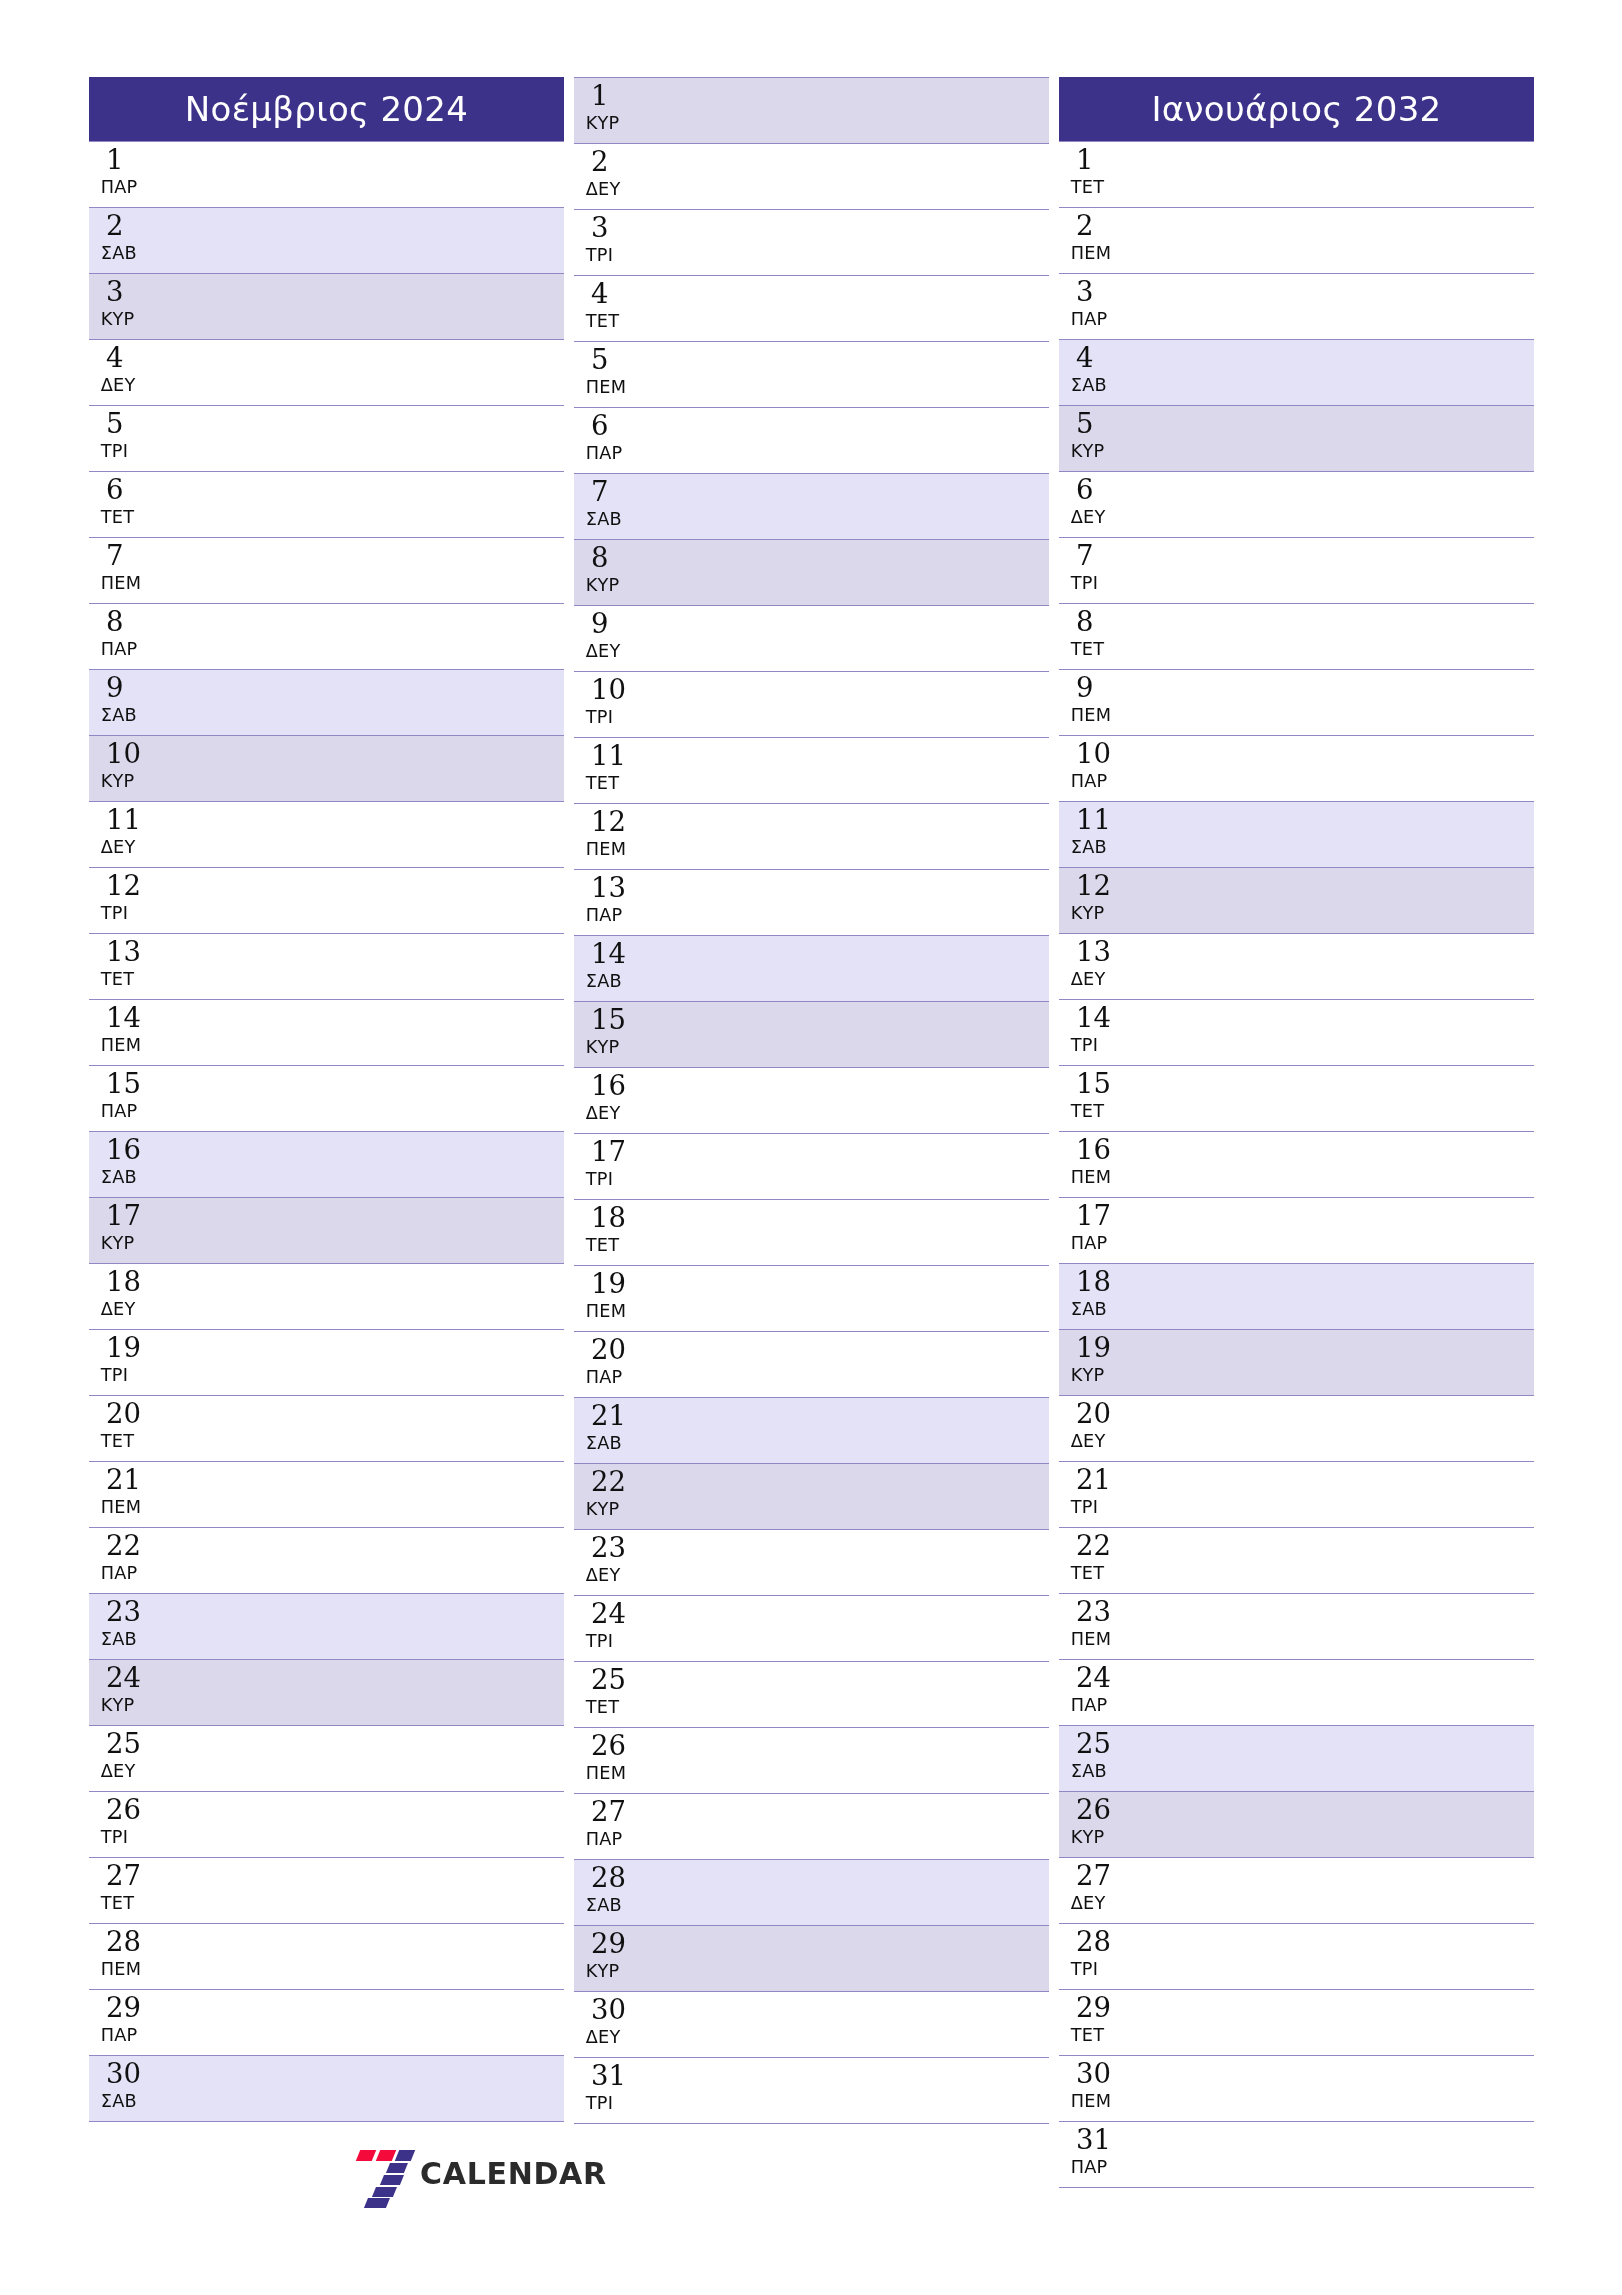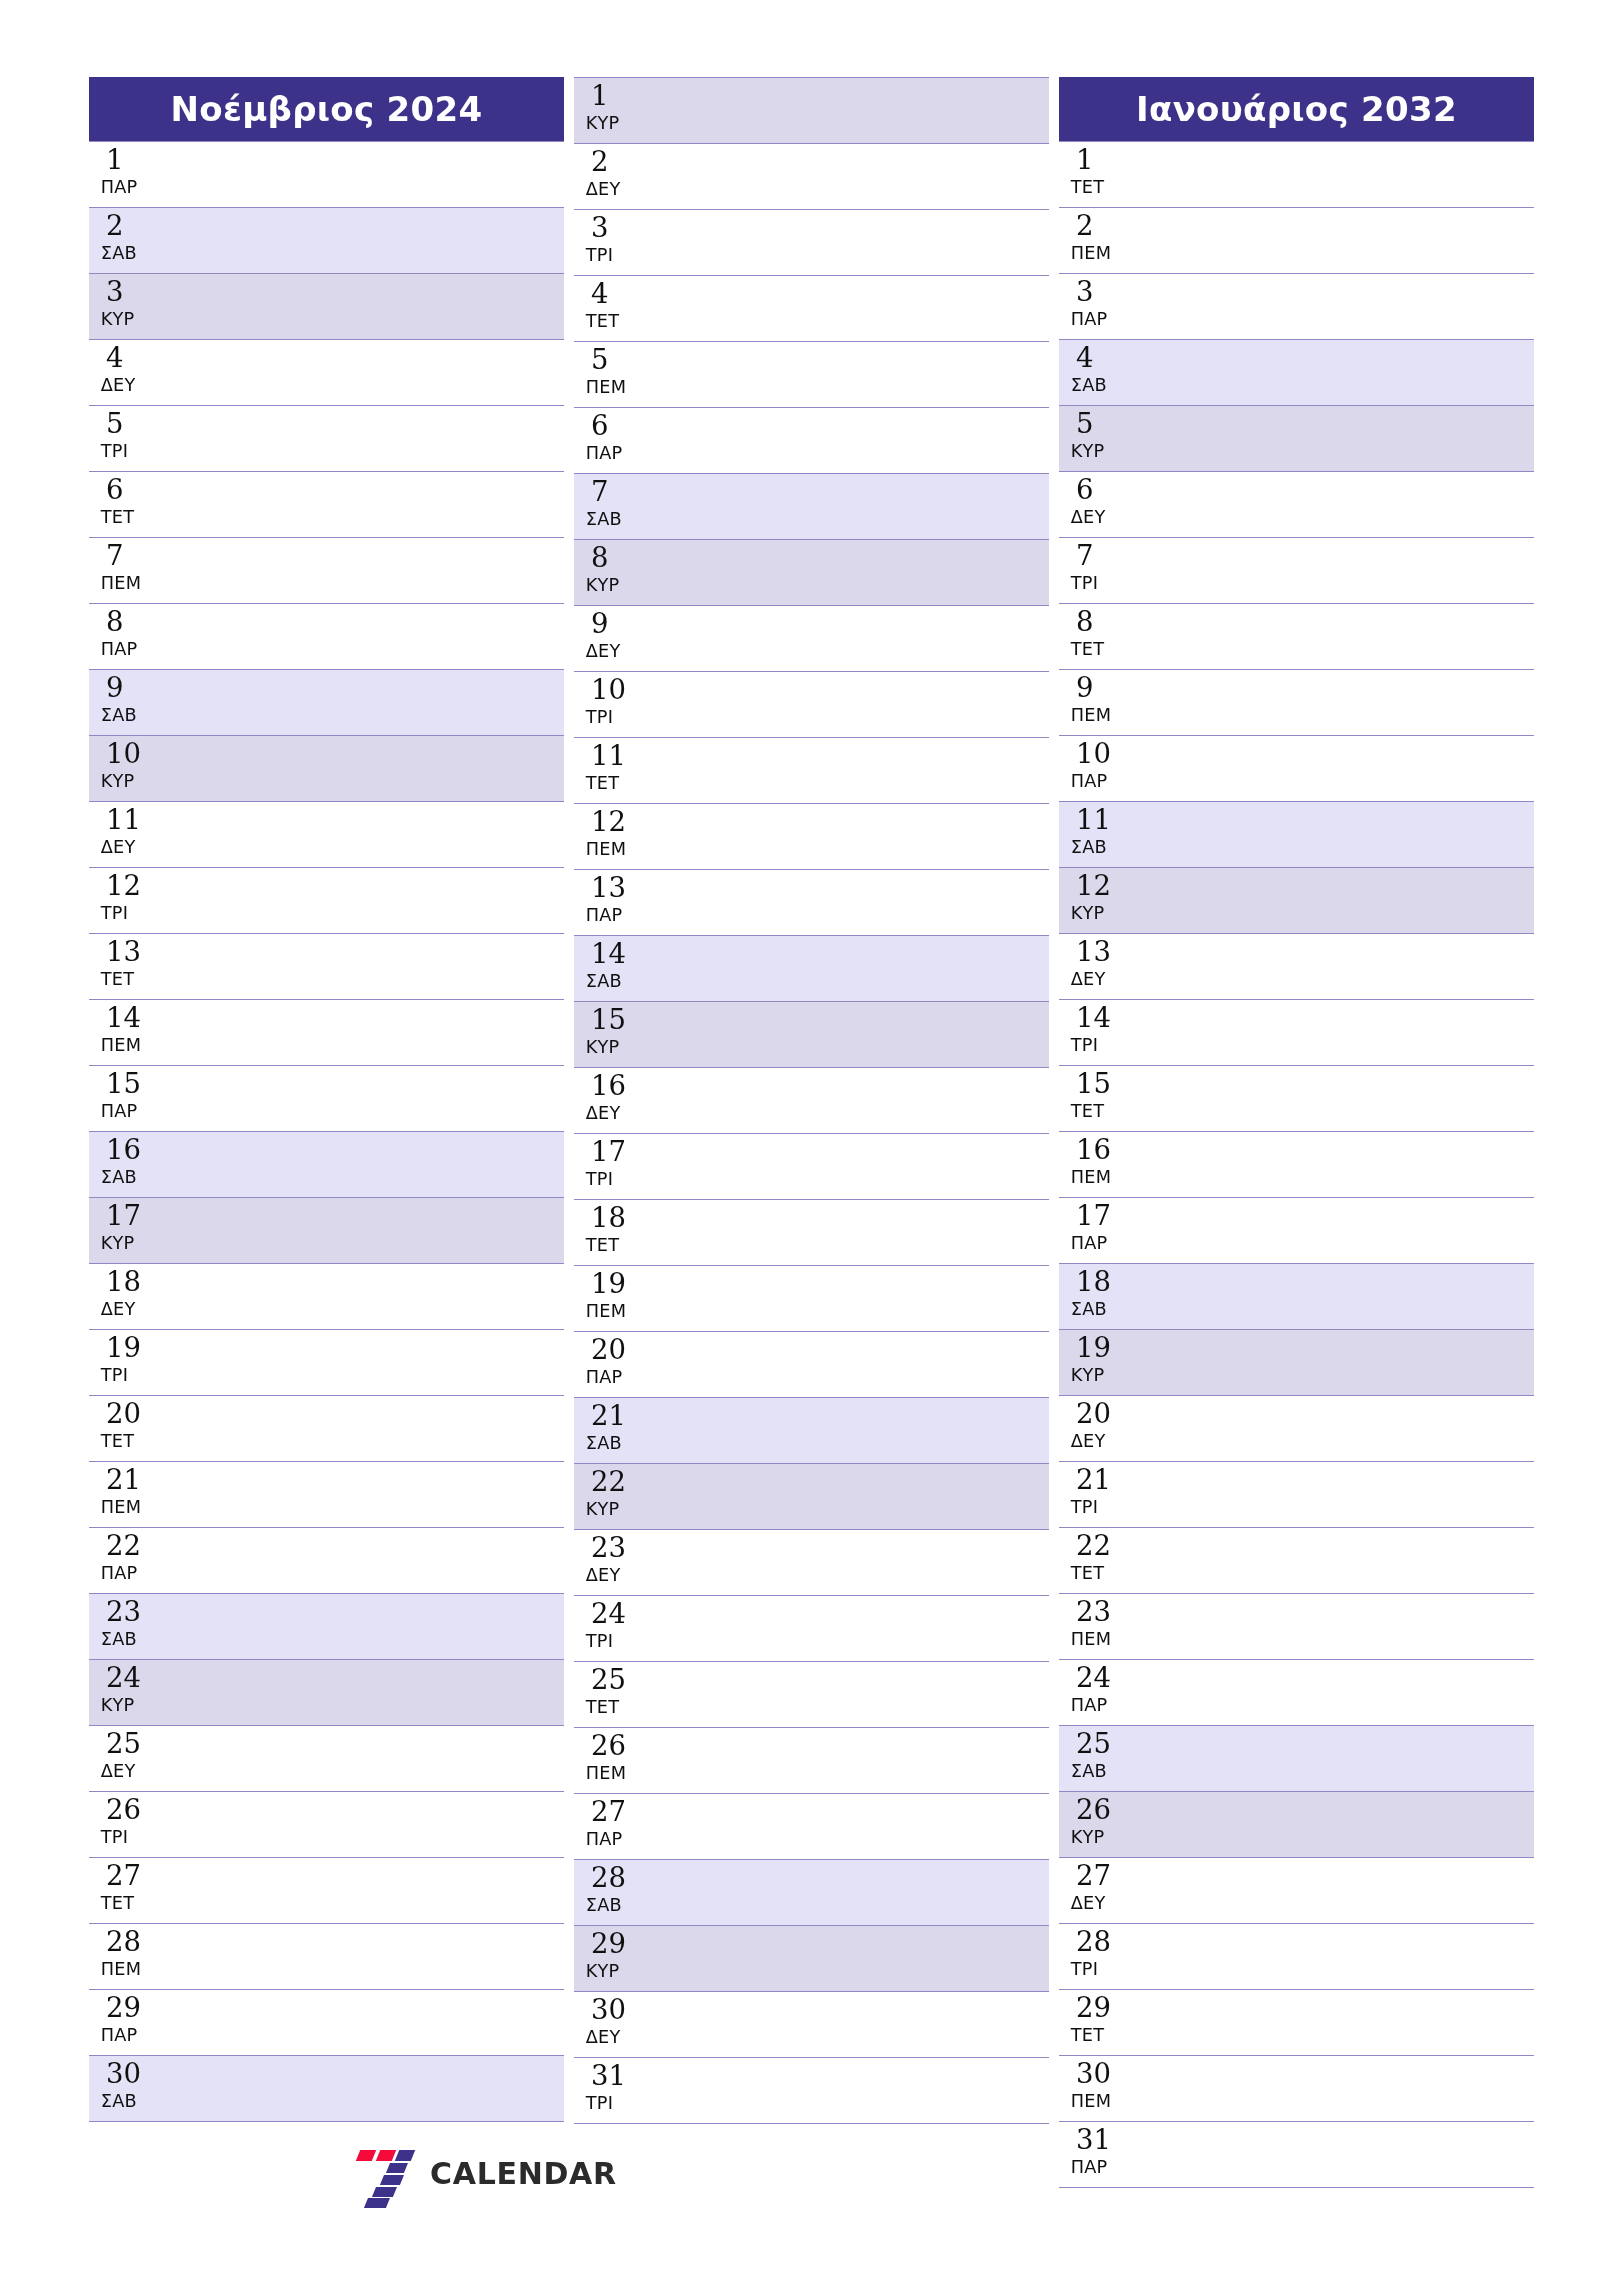--- a/index.html
+++ b/index.html
@@ -50,21 +50,21 @@
     background: #3c3289;
     color: #ffffff;
     display: flex;
     align-items: center;
     justify-content: center;
     box-sizing: border-box;
   }
   .month-header-title {
     font-family: "DejaVu Sans", sans-serif;
     font-size: 34px;
-    font-weight: 700;
+    font-weight: 400;
     letter-spacing: 0.3px;
     line-height: 1;
     white-space: nowrap;
   }
 
   
   .days {
     display: flex;
     flex-direction: column;
     border-top: 1.3px solid #8f88c4;
@@ -104,21 +104,21 @@
   }
 
   
   .brand {
     position: absolute;
     left: 349px;
     top: 2150px;
     display: flex;
     flex-direction: row;
     align-items: center;
-    gap: 18px;
+    gap: 8px;
   }
   .brand-mark {
     position: relative;
     width: 63px;
     height: 48px;
   }
   .brand-mark span {
     position: absolute;
     display: block;
   }

